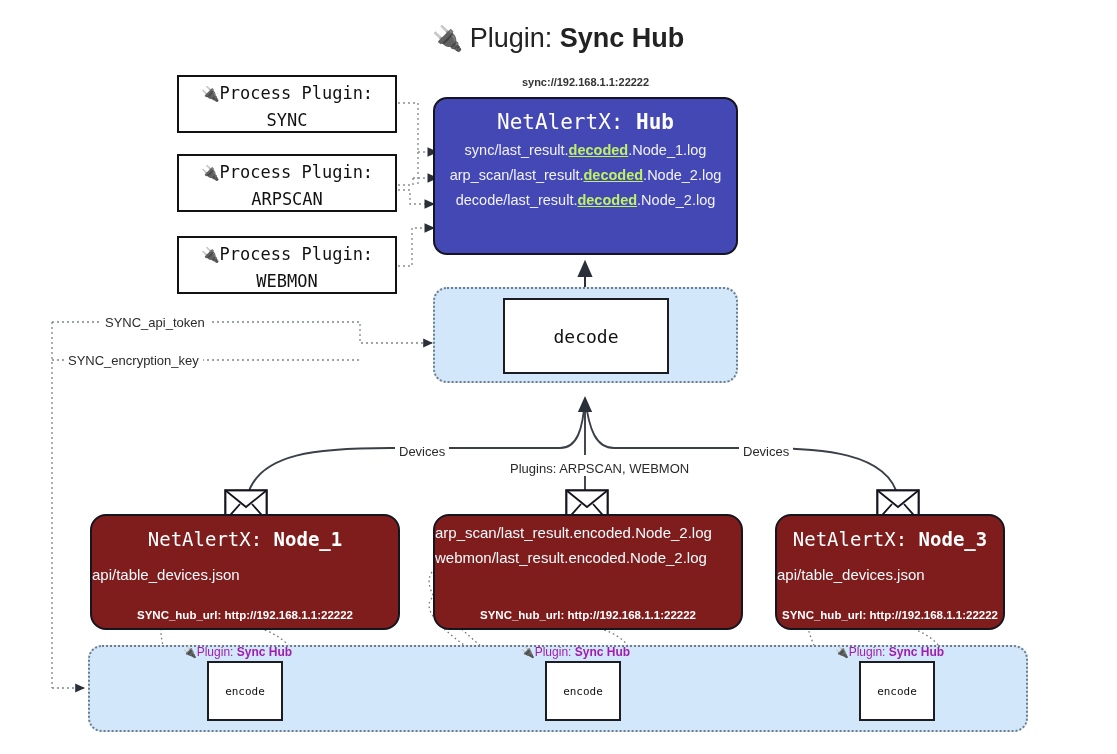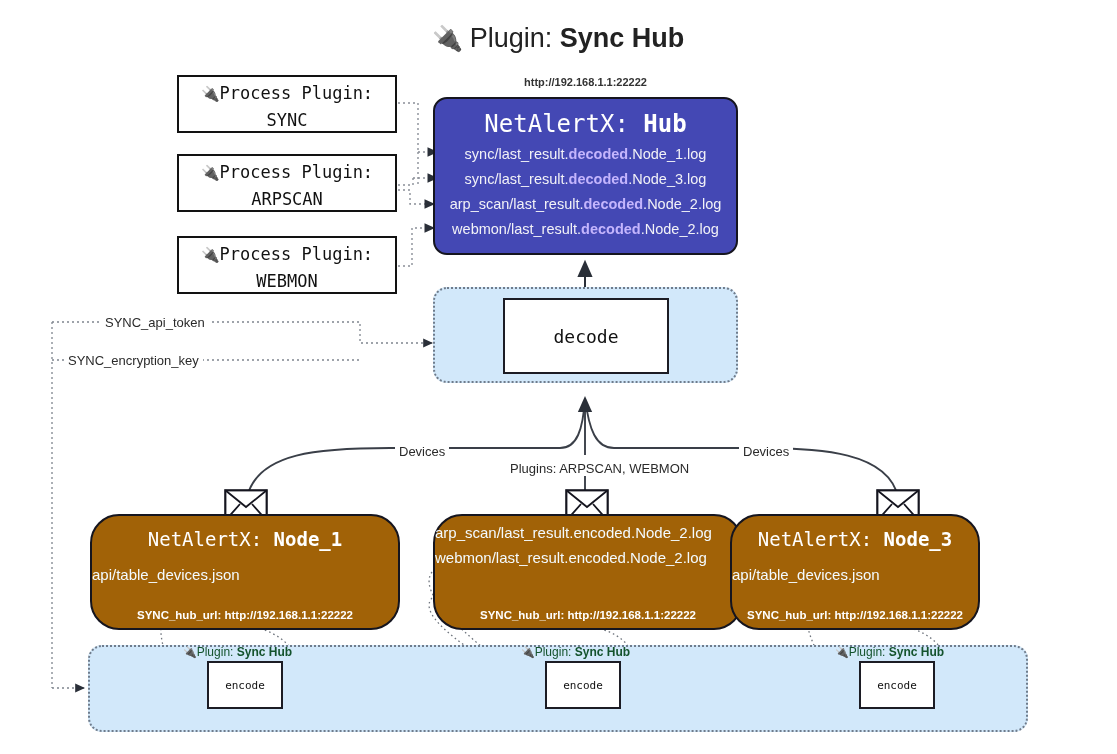--- a/index.html
+++ b/index.html
@@ -33,28 +33,28 @@
   .procbox .plug{font-family:"DejaVu Sans",sans-serif;font-size:15px;}
 
   
   #hub{
     left:433px;top:97px;width:305px;height:158px;
     background:#4448b4;border:2.5px solid #15151f;border-radius:14px;
     color:#ffffff;
   }
   #hub .hubtitle{
     font-family:"DejaVu Sans Mono","Liberation Mono",monospace;
-    font-size:24px;text-align:center;margin-top:11px;white-space:nowrap;
+    font-size:21px;text-align:center;margin-top:11px;white-space:nowrap;
   }
   #hub .hubtitle b{font-weight:bold;}
   .hubline{
     font-size:14.5px;line-height:25px;text-align:center;white-space:nowrap;
     color:#f2f2f7;
   }
-  .hubline b{font-weight:bold;color:#c4b5fd;}
+  .hubline b{font-weight:bold;color:#bef264;text-decoration:underline;}
   #hub .lines{margin-top:4px;}
   #huburl{
     left:433px;top:76px;width:305px;text-align:center;
     font-size:11px;color:#333;white-space:nowrap;font-weight:600;
   }
 
   
   #decodewrap{
     left:433px;top:287px;width:305px;height:96px;
     background:#d2e8fa;border:2px dotted #6f7c8c;border-radius:14px;
@@ -73,64 +73,64 @@
     padding:0 4px;white-space:nowrap;
   }
   #lbl-token{left:101px;top:315px;}
   #lbl-key{left:64px;top:353px;}
   #lbl-dev-l{left:395px;top:444px;}
   #lbl-dev-r{left:739px;top:444px;}
   #lbl-plugins{left:506px;top:461px;}
 
   
   .node{
-    height:116px;background:#a16207;border:2.5px solid #15151f;border-radius:29px;
+    height:116px;background:#7f1d1d;border:2.5px solid #15151f;border-radius:16px;
     color:#ffffff;
   }
   .node .ntitle{
     font-family:"DejaVu Sans Mono","Liberation Mono",monospace;
     font-size:19px;text-align:center;margin-top:12px;white-space:nowrap;
   }
   .node .ntitle b{font-weight:bold;}
   .node .nline{
     font-size:15px;line-height:25px;text-align:left;white-space:nowrap;color:#f4fbff;
   }
   .node .nurl{
     position:absolute;left:0;bottom:7px;width:100%;text-align:center;
     font-size:11.5px;font-weight:600;color:#ffffff;white-space:nowrap;
   }
   #node1{left:90px;top:514px;width:310px;}
   #node2{left:433px;top:514px;width:310px;}
-  #node3{left:730px;top:514px;width:250px;}
+  #node3{left:775px;top:514px;width:230px;}
   #node1 .nlines{margin-top:12px;}
   #node3 .nlines{margin-top:12px;}
   #node2 .nlines{margin-top:4px;}
 
   
   .env{width:44px;height:33px;}
   #env1{left:224px;top:489px;}
   #env2{left:565px;top:489px;}
   #env3{left:876px;top:489px;}
 
   
   #band{
     left:88px;top:645px;width:940px;height:87px;
     background:#d2e8fa;border:2px dotted #6f7c8c;border-radius:14px;
   }
   .encbox{
-    width:76px;height:48px;background:#ffffff;border:2px solid #1c1c24;
+    width:76px;height:60px;background:#ffffff;border:2px solid #1c1c24;
     font-family:"DejaVu Sans Mono","Liberation Mono",monospace;
     font-size:11px;color:#111;
     display:flex;align-items:center;justify-content:center;
   }
   #enc1{left:207px;top:661px;}
   #enc2{left:545px;top:661px;}
   #enc3{left:859px;top:661px;}
   .plabel{
-    font-size:12px;color:#14532d;white-space:nowrap;
+    font-size:12px;color:#a21caf;white-space:nowrap;
   }
   .plabel b{font-weight:bold;}
   .plabel .plug{font-size:11px;}
   #plab1{left:183px;top:645px;}
   #plab2{left:521px;top:645px;}
   #plab3{left:835px;top:645px;}
 </style>
 </head>
 <body>
 
@@ -201,28 +201,27 @@
   </div>
   <div class="abs procbox" style="left:177px;top:154px;">
     <span class="l1"><span class="plug">🔌</span><span>Process Plugin:</span></span>
     <span class="l2">ARPSCAN</span>
   </div>
   <div class="abs procbox" style="left:177px;top:236px;">
     <span class="l1"><span class="plug">🔌</span><span>Process Plugin:</span></span>
     <span class="l2">WEBMON</span>
   </div>
 
-  <div class="abs" id="huburl">http://192.168.1.1:22222</div>
+  <div class="abs" id="huburl">sync://192.168.1.1:22222</div>
   <div class="abs" id="hub">
     <div class="hubtitle"><span>NetAlertX: </span><b>Hub</b></div>
     <div class="lines">
       <div class="hubline"><span>sync/last_result.</span><b>decoded</b><span>.Node_1.log</span></div>
-      <div class="hubline"><span>sync/last_result.</span><b>decoded</b><span>.Node_3.log</span></div>
       <div class="hubline"><span>arp_scan/last_result.</span><b>decoded</b><span>.Node_2.log</span></div>
-      <div class="hubline"><span>webmon/last_result.</span><b>decoded</b><span>.Node_2.log</span></div>
+      <div class="hubline"><span>decode/last_result.</span><b>decoded</b><span>.Node_2.log</span></div>
     </div>
   </div>
 
   <div class="abs" id="decodewrap"></div>
   <div class="abs" id="decodebox">decode</div>
 
   <div class="abs wirelabel" id="lbl-token">SYNC_api_token</div>
   <div class="abs wirelabel" id="lbl-key">SYNC_encryption_key</div>
   <div class="abs wirelabel" id="lbl-dev-l">Devices</div>
   <div class="abs wirelabel" id="lbl-dev-r">Devices</div>

